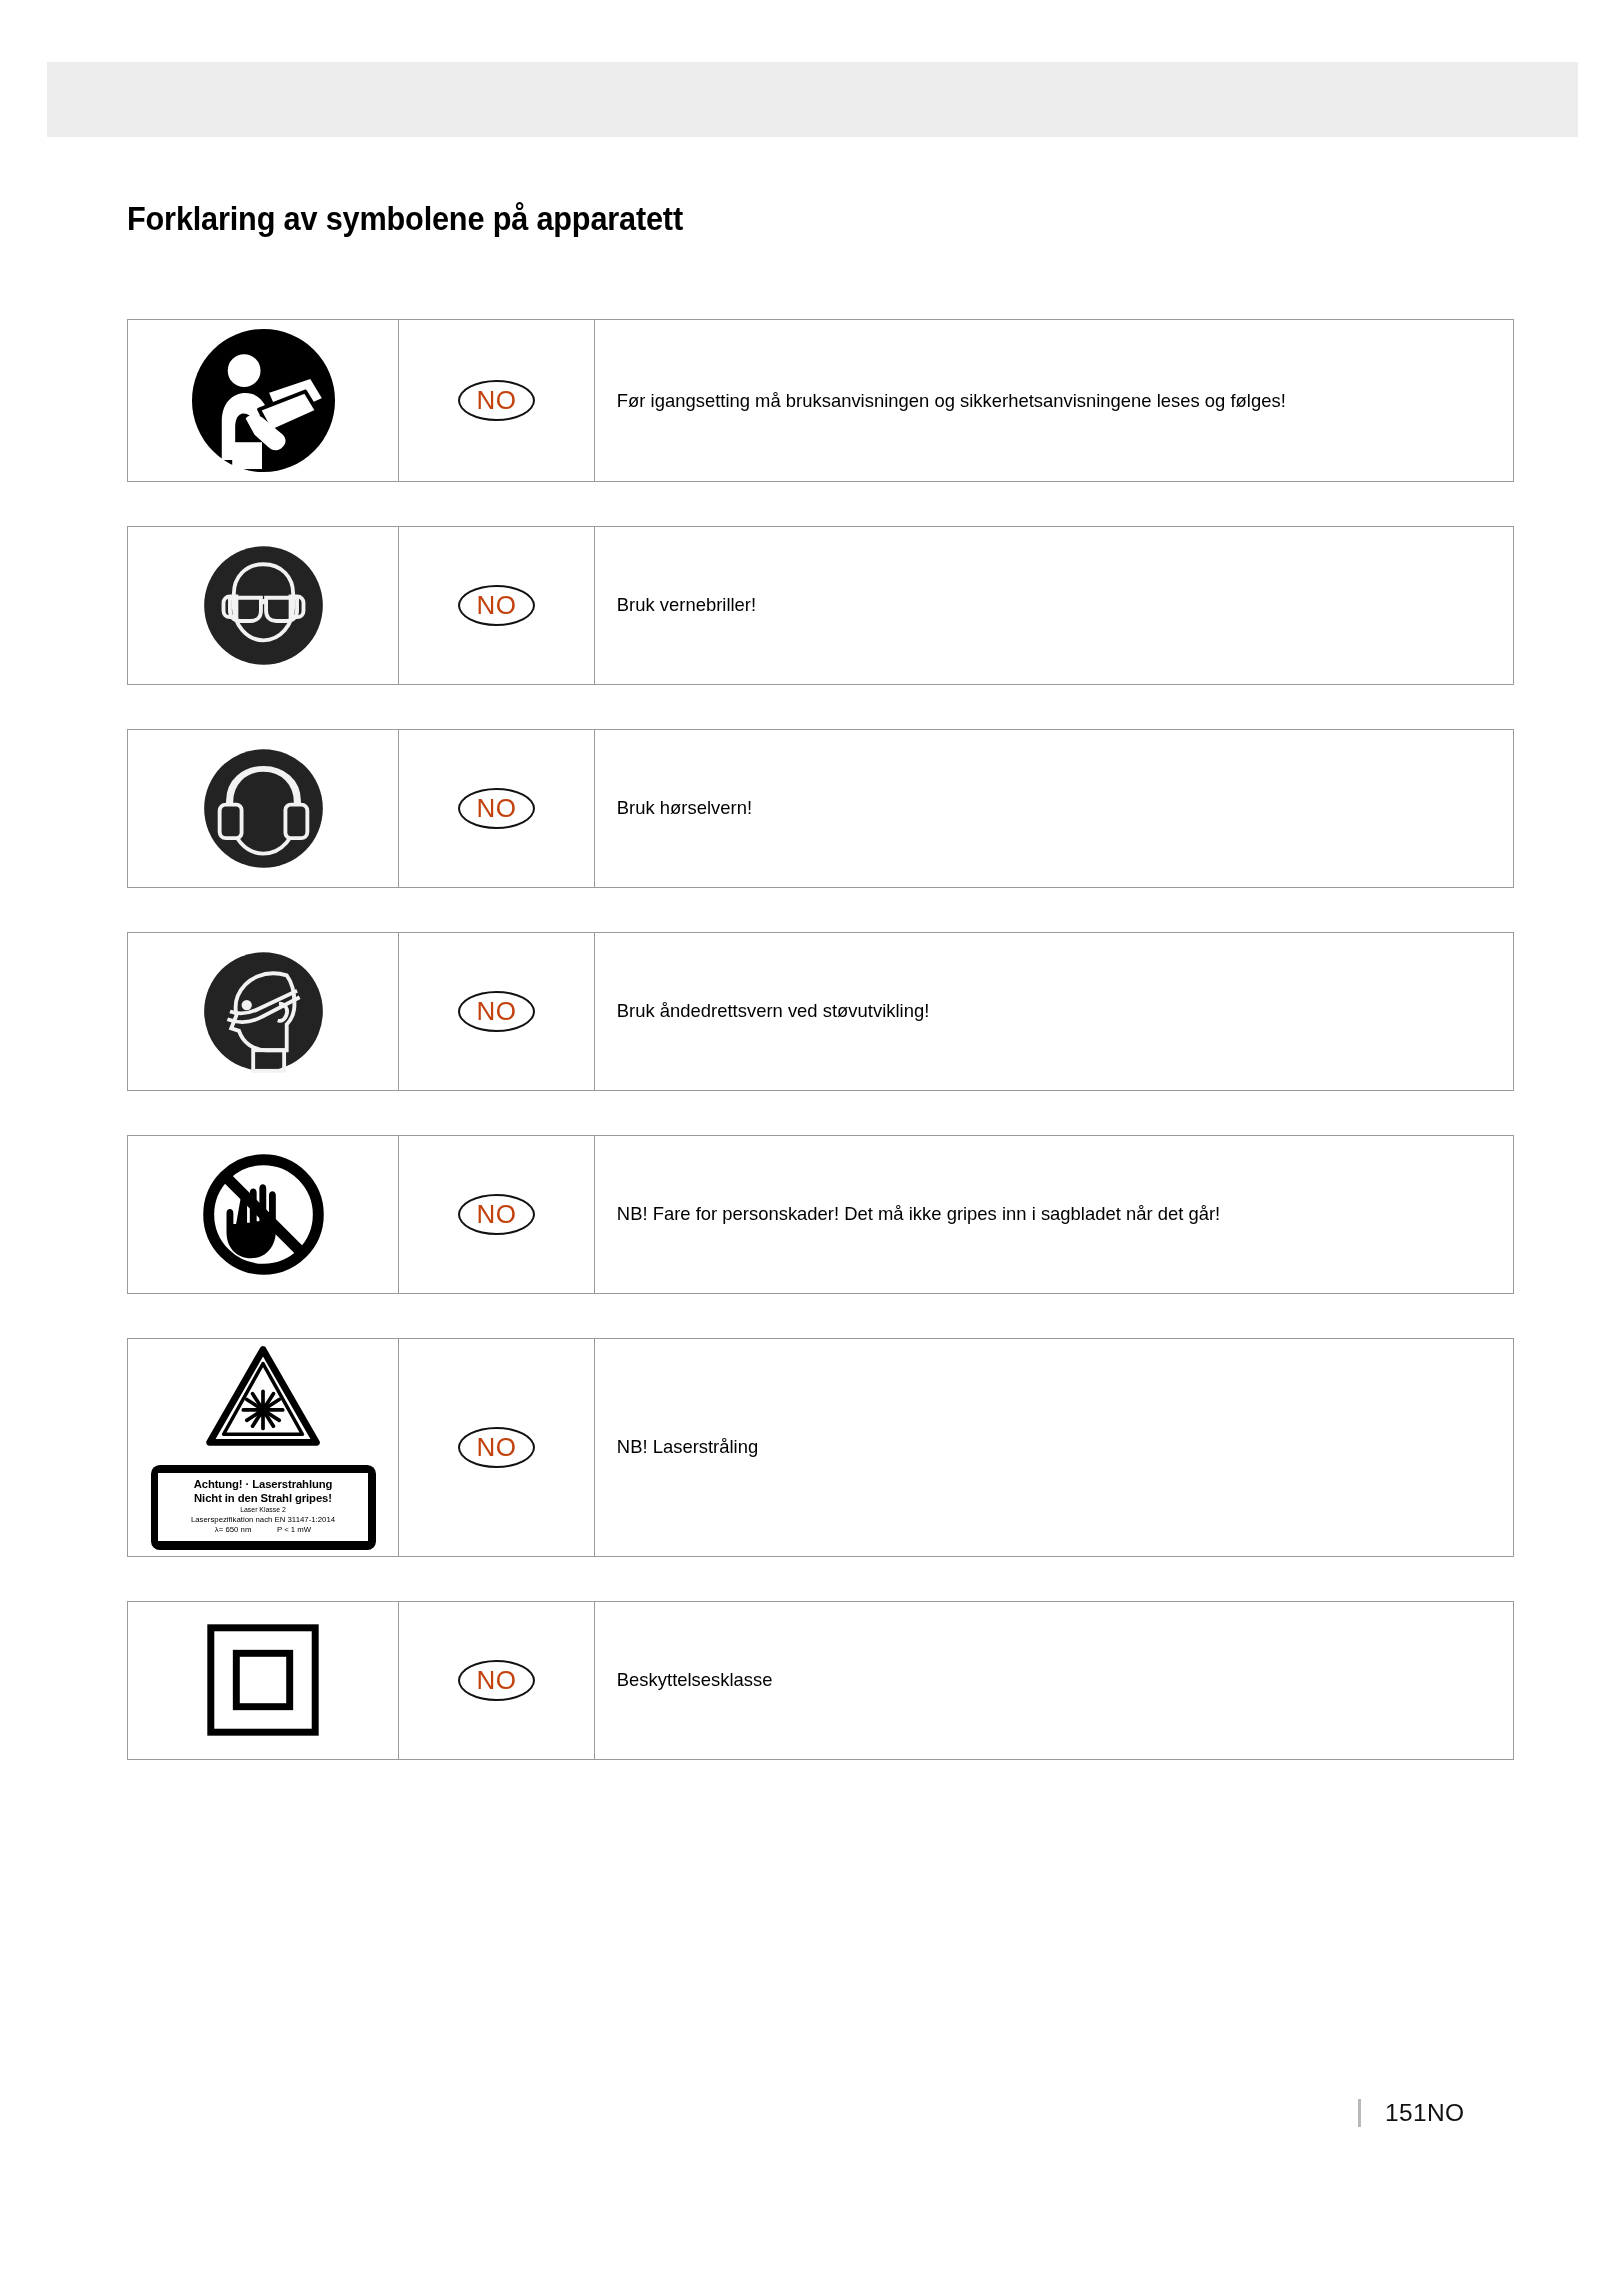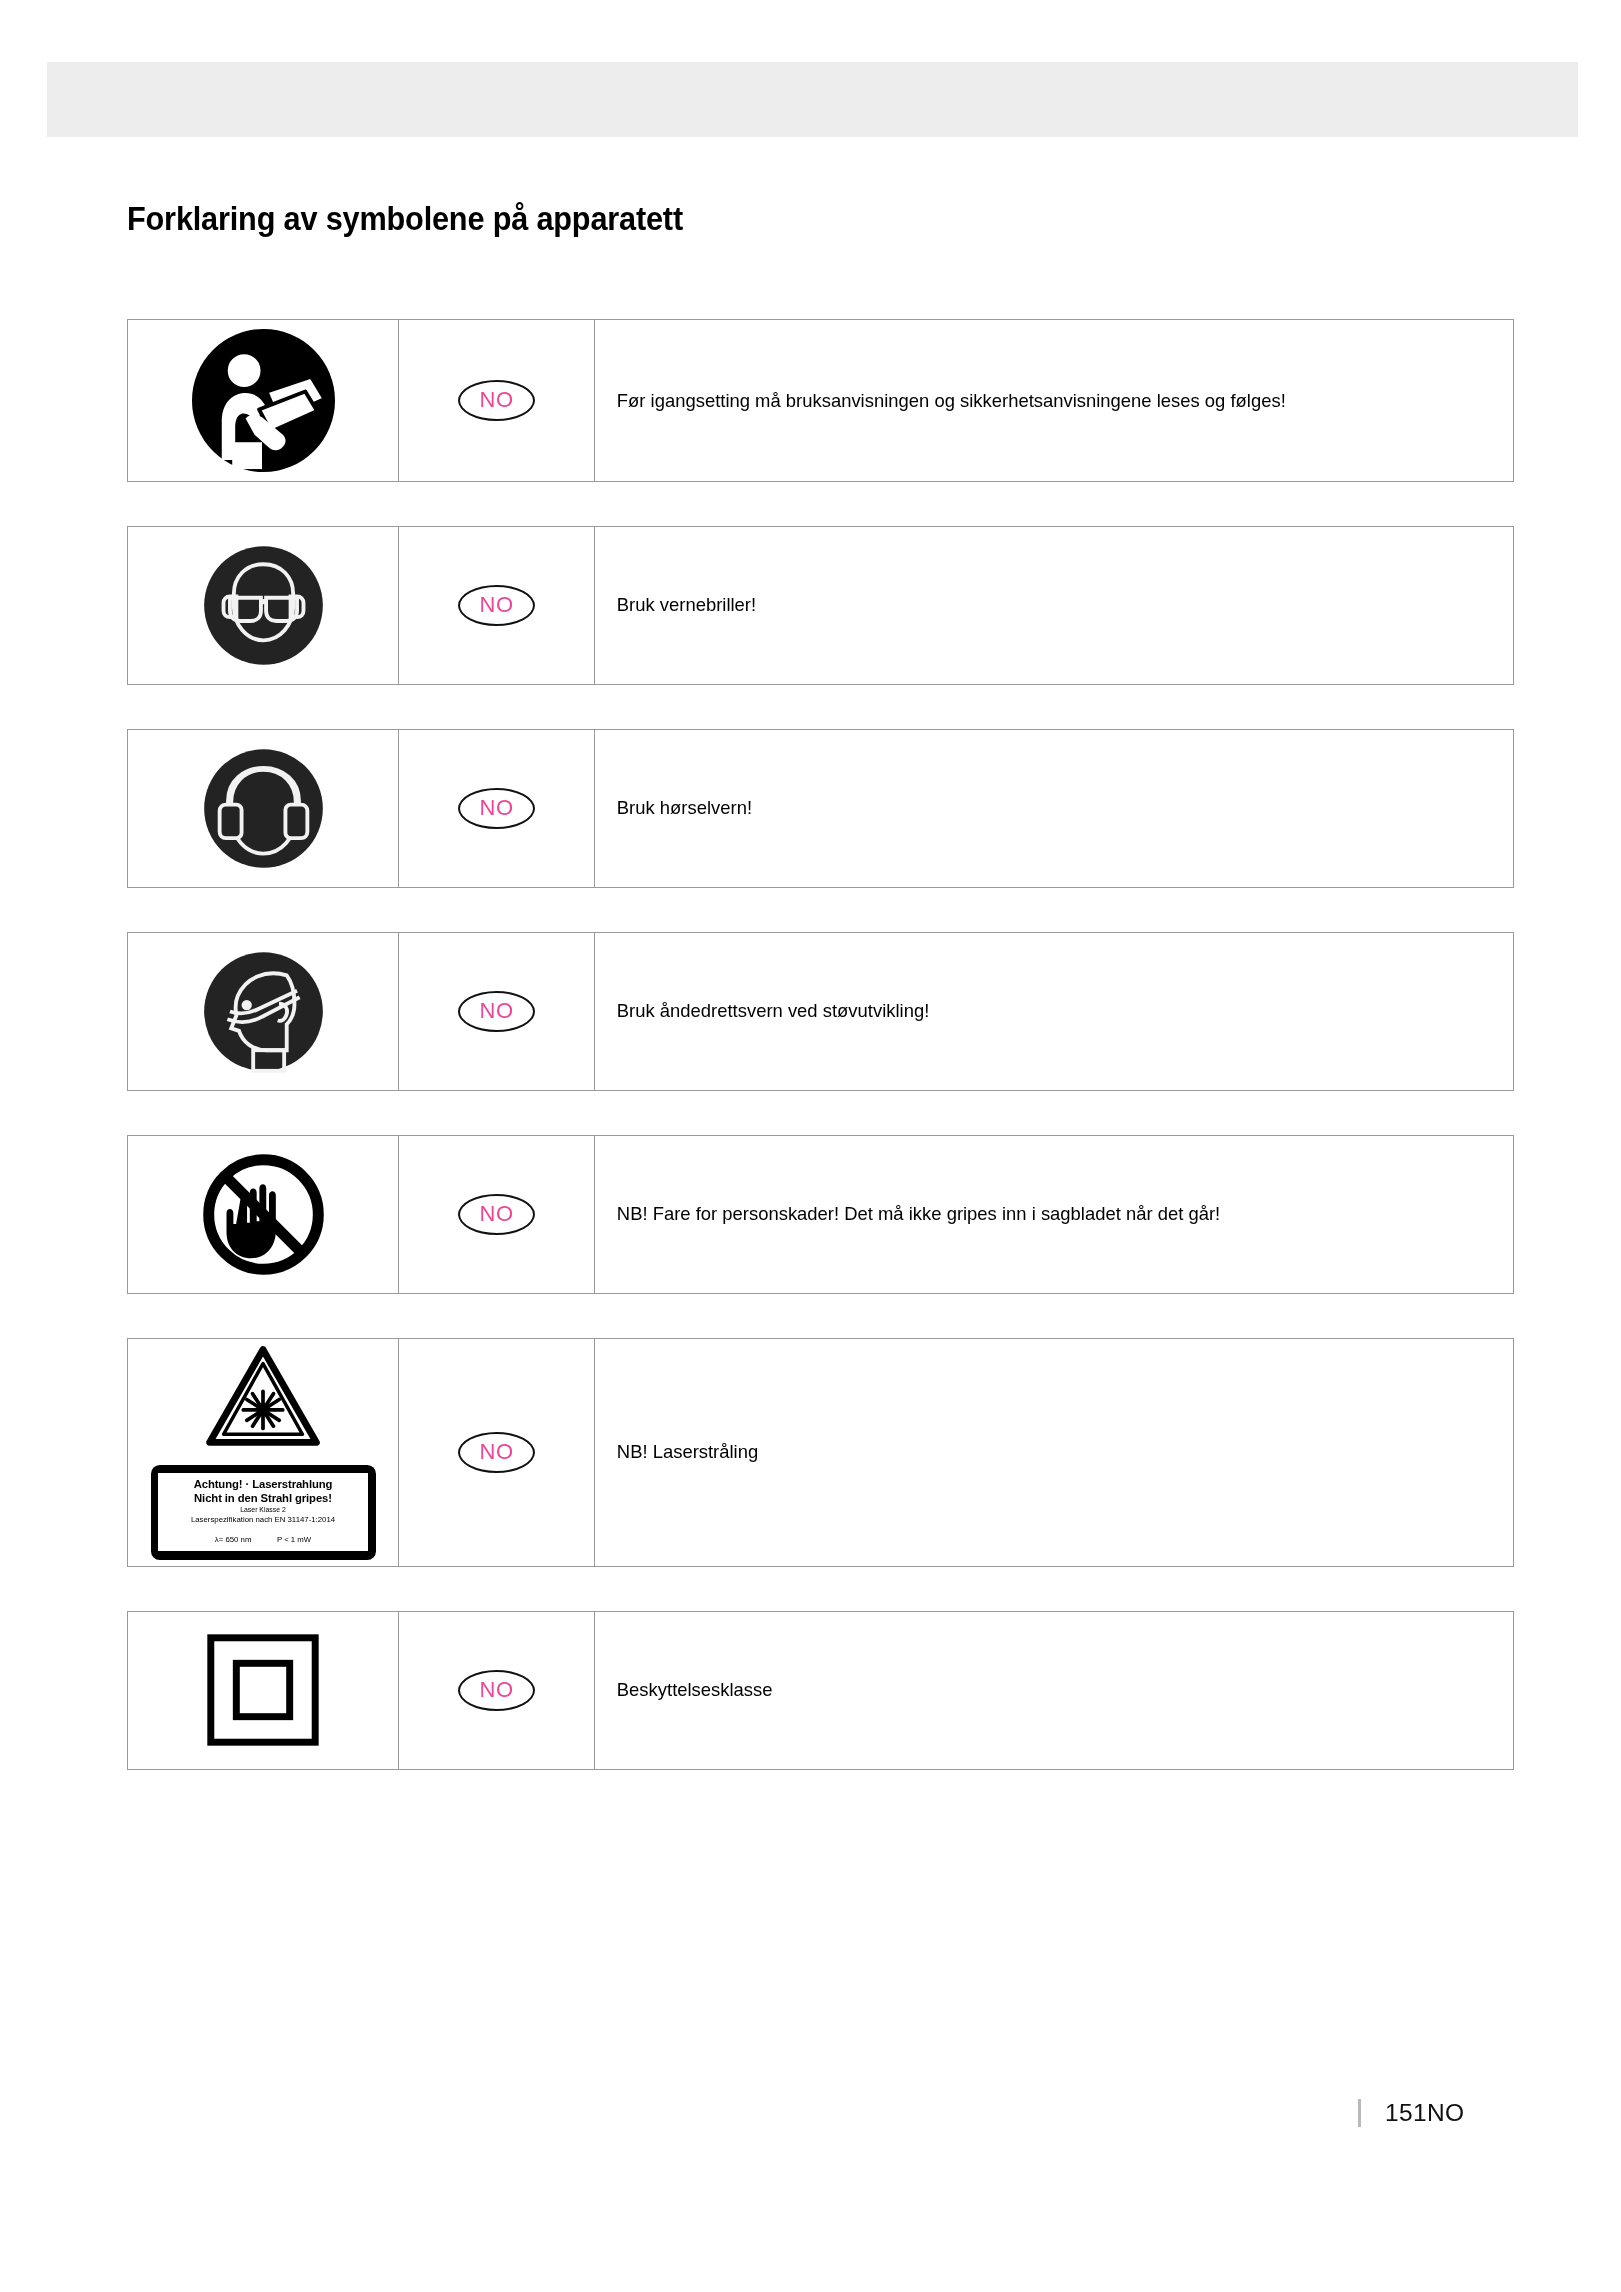--- a/index.html
+++ b/index.html
@@ -90,23 +90,23 @@
 
   
   .lang-oval {
     width: 73px;
     height: 37px;
     border: 2px solid #111;
     border-radius: 50%;
     display: flex;
     align-items: center;
     justify-content: center;
-    font-size: 22px;
+    font-size: 26px;
     letter-spacing: 0.5px;
-    color: #ec4899;
+    color: #c2410c;
   }
 
   
   .pic {
     display: block;
   }
 
   
   .laser-wrap {
     display: flex;
@@ -145,21 +145,20 @@
     line-height: 1.3;
     white-space: nowrap;
   }
   .lp-l5 {
     font-size: 7.8px;
     line-height: 1.3;
     white-space: nowrap;
     display: flex;
     justify-content: center;
     gap: 25.5px;
-    margin-top: 10px;
   }
 
   
   .footer {
     position: absolute;
     left: 1358px;
     top: 2099px;
     display: flex;
     align-items: center;
     gap: 24px;

